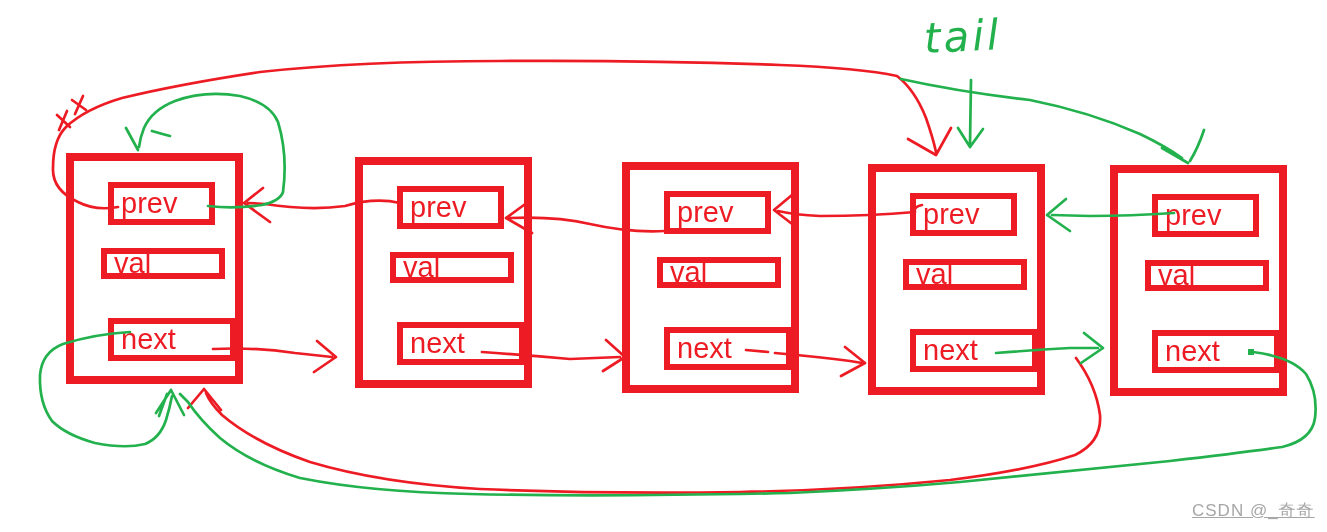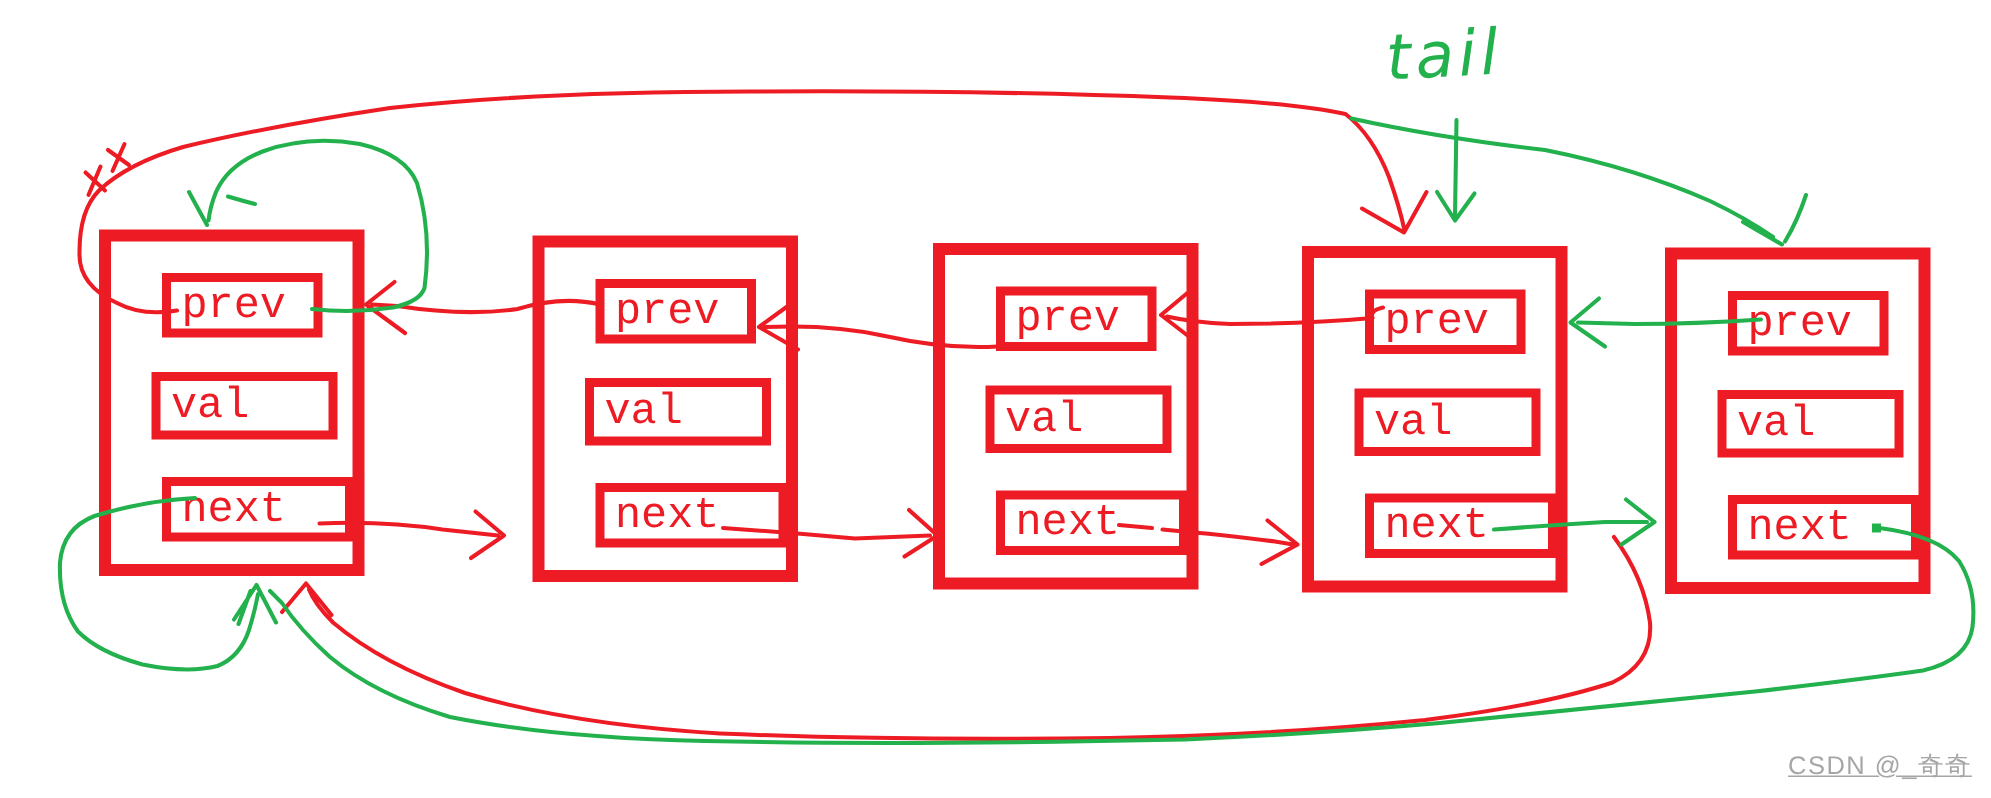--- a/index.html
+++ b/index.html
@@ -7,34 +7,33 @@
     position:relative;
     width:1327px;height:532px;
     background:var(--c-bg,#fff);
     overflow:hidden;
     font-family:"Liberation Sans", sans-serif;
   }
   .node{
     position:absolute;
     width:161px;height:215px;
     border:8px solid var(--c-red,#ed1c24);
-    font-family:Liberation Mono, monospace;
   }
   .field{
     position:absolute;
     border:6px solid var(--c-red,#ed1c24);
     display:flex;align-items:center;
     color:var(--c-red,#ed1c24);
     font-size:29px;
     padding-left:7px;
     box-sizing:border-box;
     line-height:1;
   }
   .field.prev{left:34px;top:21px;width:107px;height:43px;}
-  .field.val {left:27px;top:87px;width:124px;height:45px;}
+  .field.val {left:27px;top:87px;width:124px;height:31px;}
   .field.next{left:34px;top:157px;width:128px;height:43px;}
   #overlay{
     position:absolute;left:0;top:0;width:1327px;height:532px;
     pointer-events:none;
   }
   #overlay path{fill:none;stroke-linecap:round;stroke-linejoin:round;}
   .st-red{stroke:var(--c-red,#ed1c24);stroke-width:2.7;}
   .st-green{stroke:var(--c-green,#22b14c);stroke-width:2.7;}
   .green-dot{fill:var(--c-green,#22b14c);stroke:none;}
   #tail-label{

